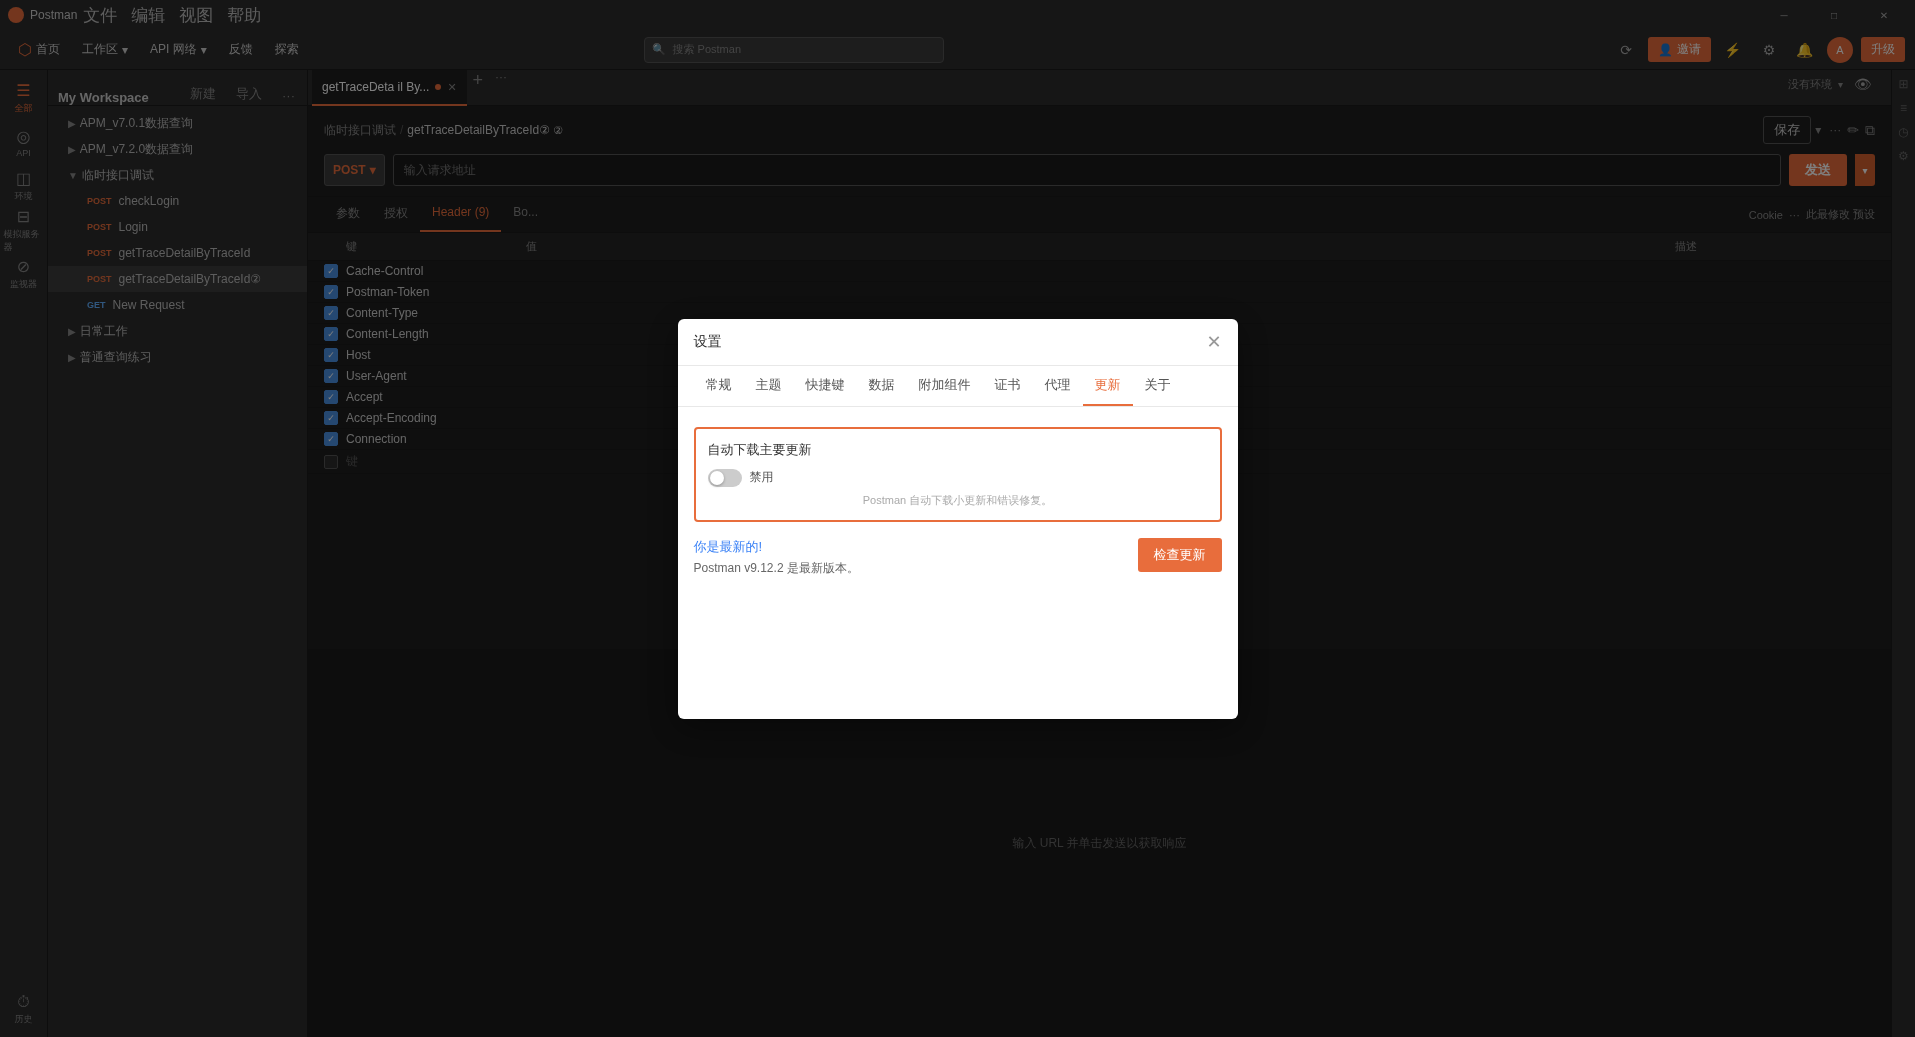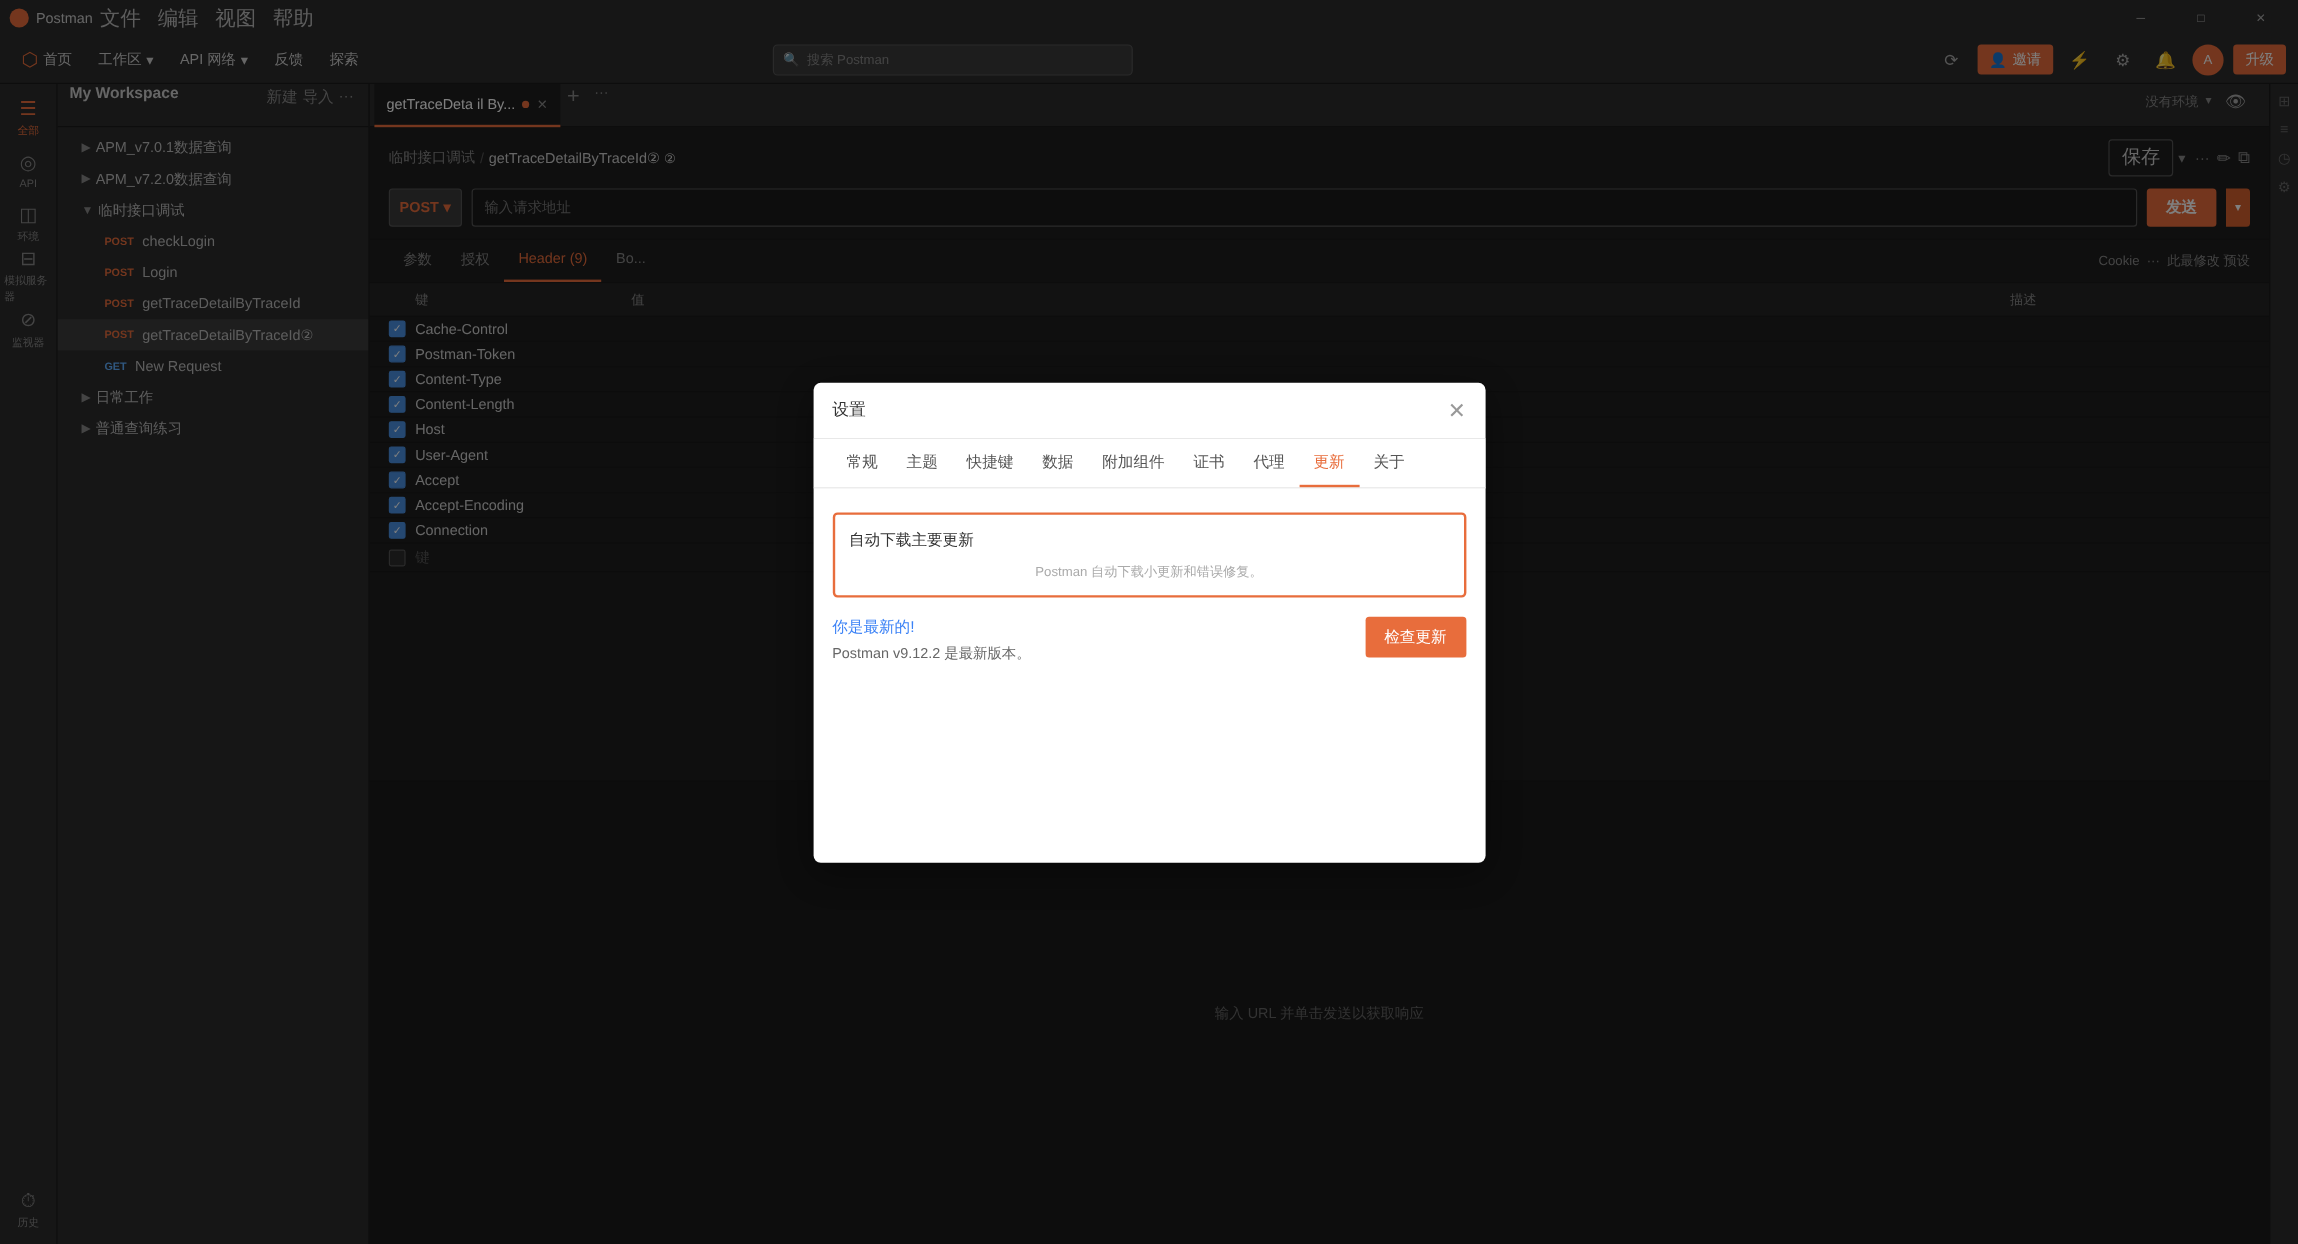--- a/index.html
+++ b/index.html
@@ -61,22 +61,22 @@
     .icon-sidebar-item.active { color: #e86d3c; }
     .icon-sidebar-item .icon { font-size: 16px; }
     .sidebar-spacer { flex: 1; }
 
     
     .left-panel {
       width: 260px; background: #2c2c2c; border-right: 1px solid #1a1a1a;
       display: flex; flex-direction: column;
     }
     .left-panel-header {
-      height: 36px; display: flex; align-items: flex-start; padding: 0 10px;
-      border-bottom: 1px solid #1a1a1a; gap: 0;
+      height: 36px; display: flex; align-items: flex-end; padding: 0 10px;
+      border-bottom: 1px solid #1a1a1a; gap: 16px;
     }
     .left-panel-title { color: #ccc; font-size: 13px; font-weight: 600; flex: 1; }
     .panel-icon-btn { color: #888; cursor: pointer; font-size: 13px; padding: 2px; }
     .left-panel-content { flex: 1; overflow-y: auto; padding: 4px 0; }
 
     
     .tree-item { height: 26px; display: flex; align-items: center; padding: 0 8px; cursor: pointer; color: #bbb; font-size: 12px; }
     .tree-item.active { background: #3d3d3d; }
     .tree-item-indent { padding-left: 20px; }
     .tree-item-indent2 { padding-left: 36px; }
@@ -140,21 +140,21 @@
     .cell-key { width: 160px; color: #ccc; font-size: 12px; padding-right: 8px; }
     .cell-val { flex: 1; color: #888; font-size: 12px; }
     .cell-desc { width: 180px; color: #555; font-size: 12px; }
 
     
     .right-sidebar { width: 24px; background: #2c2c2c; border-left: 1px solid #1a1a1a; display: flex; flex-direction: column; align-items: center; padding: 4px 0; gap: 4px; }
     .right-sidebar-btn { width: 20px; height: 20px; display: flex; align-items: center; justify-content: center; color: #666; cursor: pointer; font-size: 12px; border-radius: 2px; }
 
     
     .save-area { display: flex; align-items: center; gap: 4px; }
-    .save-btn { background: transparent; border: 1px solid #555; color: #ccc; padding: 4px 10px; border-radius: 3px; cursor: pointer; font-size: 16px; }
+    .save-btn { background: transparent; border: 1px solid #555; color: #ccc; padding: 4px 10px; border-radius: 3px; cursor: pointer; font-size: 13px; }
     .edit-icon { color: #888; font-size: 14px; cursor: pointer; }
 
     
     .bc-toolbar { margin-left: auto; display: flex; align-items: center; gap: 6px; }
 
     
     .overlay {
       position: fixed; top: 0; left: 0; right: 0; bottom: 0;
       background: rgba(0,0,0,0.5); z-index: 100;
       display: flex; align-items: center; justify-content: center;
@@ -498,20 +498,26 @@
       <div class="modal-tab">数据</div>
       <div class="modal-tab">附加组件</div>
       <div class="modal-tab">证书</div>
       <div class="modal-tab">代理</div>
       <div class="modal-tab active">更新</div>
       <div class="modal-tab">关于</div>
     </div>
     <div class="modal-body">
       <div class="update-section">
         <div class="update-section-title">自动下载主要更新</div>
+        <div class="toggle-row">
+          <div class="toggle">
+            <div class="toggle-knob"></div>
+          </div>
+          <span class="toggle-label">禁用</span>
+        </div>
         <div class="toggle-hint">Postman 自动下载小更新和错误修复。</div>
       </div>
 
       <div class="up-to-date-section">
         <div style="display:flex; justify-content:space-between; align-items:flex-start;">
           <div>
             <div class="up-to-date-title">你是最新的!</div>
             <div class="up-to-date-desc">Postman v9.12.2 是最新版本。</div>
           </div>
           <button class="check-update-btn" style="float:none; margin-top:0;">检查更新</button>

